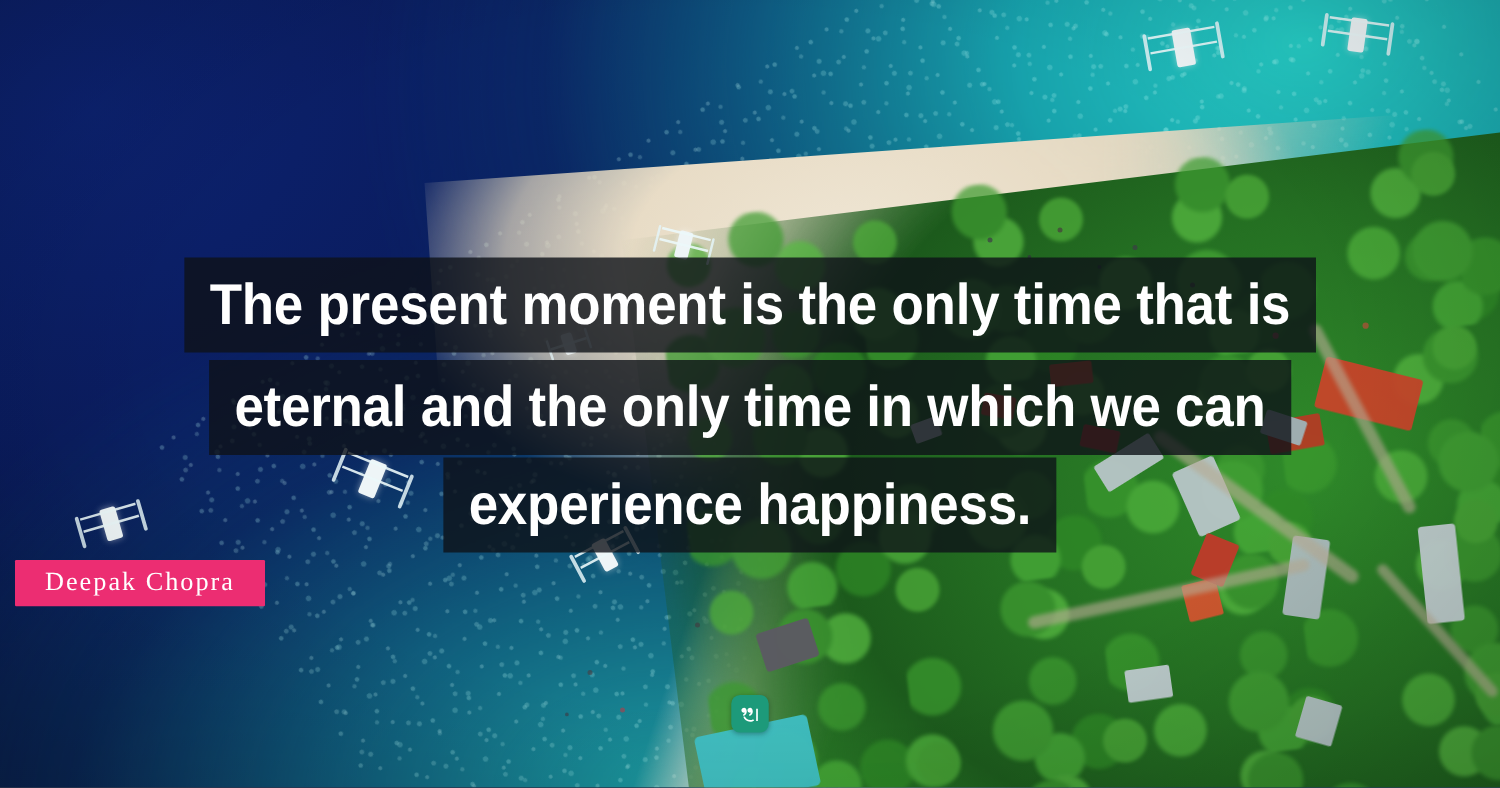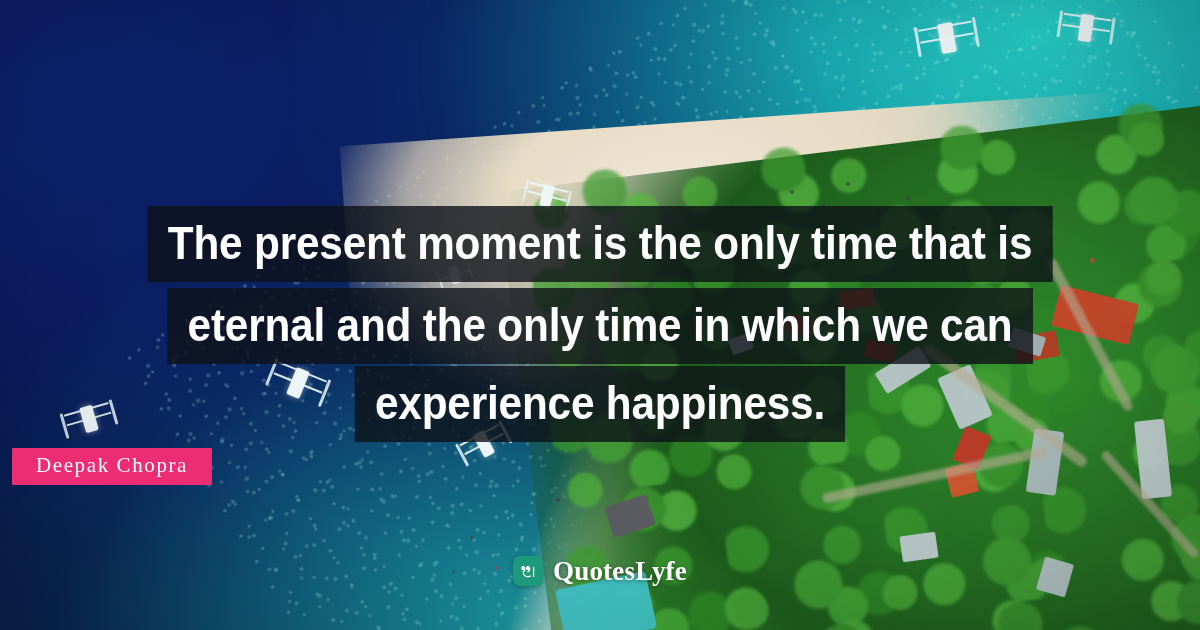--- a/index.html
+++ b/index.html
@@ -321,16 +321,15 @@
 
   <div class="brand">
     <span class="brand-mark">
       <svg width="19" height="19" viewBox="0 0 24 24" aria-hidden="true">
         <path d="M5.4 5.2c-1.5 0-2.7 1.1-2.7 2.6 0 1.4 1.1 2.5 2.5 2.5.3 0 .6 0 .8-.1-.1.9-.8 1.7-1.8 2.1l.7 1.3c1.9-.7 3.2-2.4 3.2-4.6 0-2.2-1.2-3.8-2.7-3.8z" fill="#ffffff"></path>
         <path d="M11.5 5.2c-1.5 0-2.7 1.1-2.7 2.6 0 1.4 1.1 2.5 2.5 2.5.3 0 .6 0 .8-.1-.1.9-.8 1.7-1.8 2.1l.7 1.3c1.9-.7 3.2-2.4 3.2-4.6 0-2.2-1.2-3.8-2.7-3.8z" fill="#ffffff"></path>
         <path d="M4.6 14.4c.9 3 3.6 5 6.9 5 1.6 0 3-.5 4.1-1.3l-1.1-1.3c-.8.6-1.9.9-3 .9-2.4 0-4.4-1.4-5.2-3.6l-1.7.3z" fill="#ffffff"></path>
         <path d="M17.6 6.2h1.7v12.6h-1.7z" fill="#ffffff"></path>
       </svg>
     </span>
-    <span class="brand-name">QuotesLyfe</span>
   </div>
 
 </div>
 
 </body></html>

